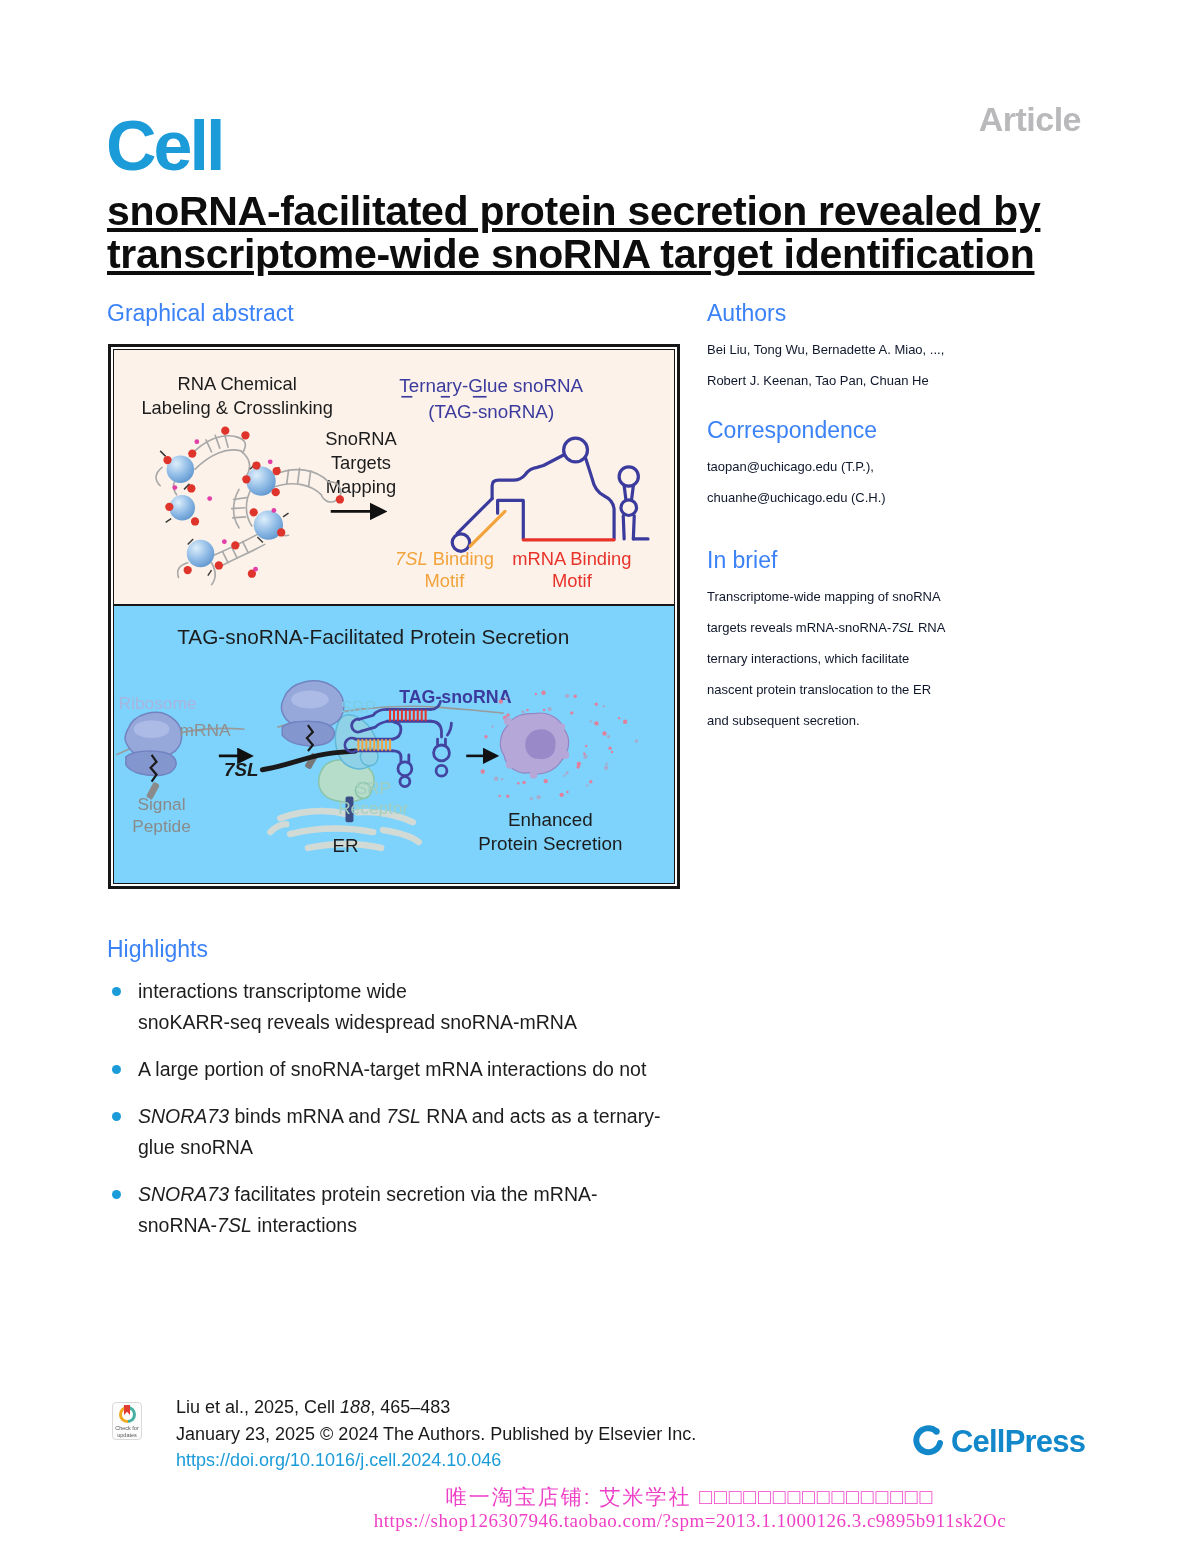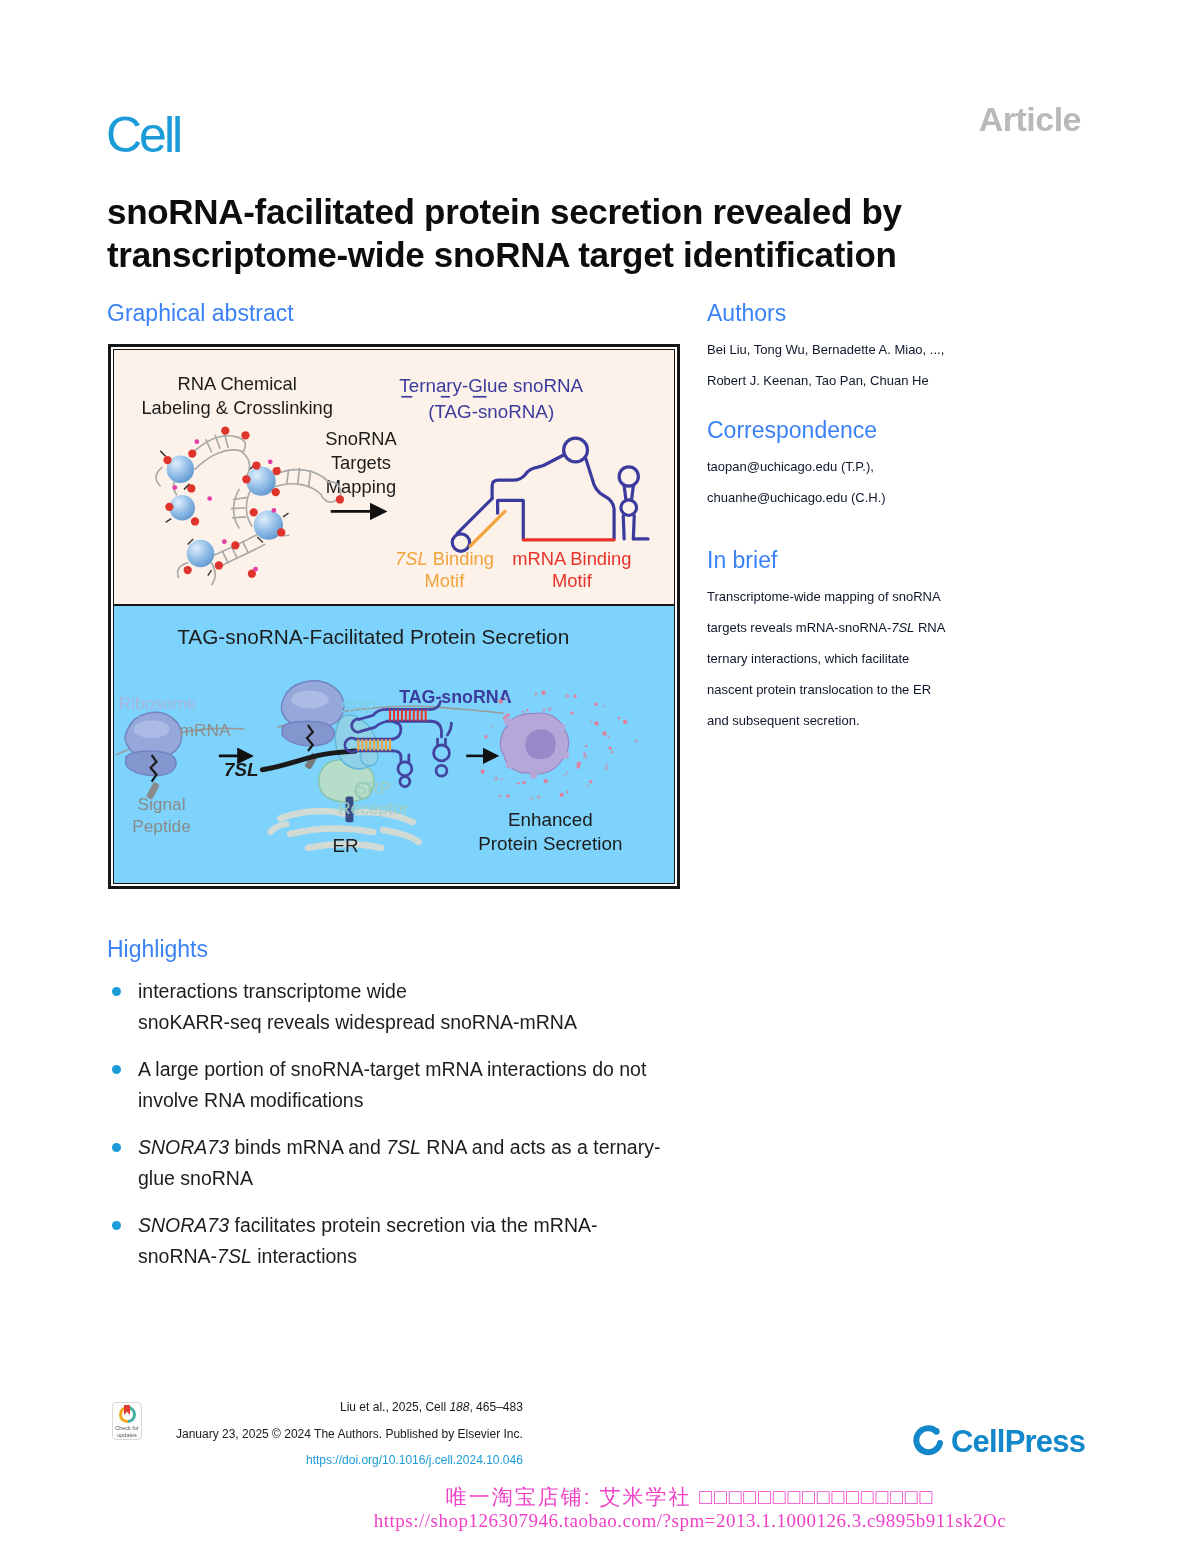--- a/index.html
+++ b/index.html
@@ -1,26 +1,26 @@
 <!DOCTYPE html>
 <html><head>
 <meta charset="utf-8">
 <style>
   * { margin:0; padding:0; box-sizing:border-box; }
   html,body { background:#ffffff; }
   body { font-family:"Liberation Sans", sans-serif; color:#1c1c1c; }
   .page { position:relative; width:1200px; height:1557px; background:#ffffff; overflow:hidden; }
 
-  .journal-logo { position:absolute; left:106px; top:106px; font-size:50px; font-weight:400;
+  .journal-logo { position:absolute; left:106px; top:106px; font-size:70px; font-weight:700;
                   color:#1b9bd8; letter-spacing:-3px; }
   .article-type { position:absolute; right:119px; top:100px; font-size:34px; font-weight:700;
                   color:#b9b9bc; letter-spacing:-0.5px; }
 
-  .article-title { position:absolute; left:107px; top:190px; width:990px; font-size:35px;
-                   font-weight:700; color:#0d0d0d; line-height:43px; letter-spacing:-0.3px; }
+  .article-title { position:absolute; left:107px; top:190px; width:990px; font-size:41px;
+                   font-weight:700; color:#0d0d0d; line-height:43px; letter-spacing:-0.3px;text-decoration:underline; }
 
   .sec-heading { font-size:23px; font-weight:400; color:#3b82f6; }
 
   .ga-heading { position:absolute; left:107px; top:300px; }
 
   .ga-box { position:absolute; left:108px; top:344px; width:572px; border:3px solid #161616;
             padding:2px; background:#fff; }
   .ga-inner { border:1.5px solid #161616; }
   .panel-top { height:254px; background:#fcf2e9; }
   .panel-bottom { height:279px; background:#7dd3fc; border-top:2.5px solid #161616; }
@@ -43,21 +43,21 @@
                background:#fcfcfc; border:1px solid #d9d9d9; border-radius:4px;
                display:flex; flex-direction:column; align-items:center; padding-top:3px; cursor:pointer; }
   .cm-circle { width:17px; height:17px; border-radius:50%;
                background:conic-gradient(#45b0a2 0 50%, #f0a81e 50% 100%); position:relative; }
   .cm-circle::after { content:""; position:absolute; left:3px; top:3px; width:11px; height:11px;
                       border-radius:50%; background:#fdfdfd; }
   .cm-bookmark { position:absolute; left:5.5px; top:-1px; width:6px; height:10px; background:#e03c31;
                  clip-path:polygon(0 0,100% 0,100% 100%,50% 68%,0 100%); z-index:2; }
   .cm-text { font-size:5.5px; line-height:7px; color:#555; text-align:center; margin-top:2px; }
 
-  .citation { position:absolute; left:176px; top:1394px; font-size:12px; line-height:26.5px; color:#1a1a1a;text-align:right; }
+  .citation { position:absolute; left:176px; top:1394px; font-size:18px; line-height:26.5px; color:#1a1a1a; }
   .doi-link { color:#1b9bd8; text-decoration:none; cursor:pointer; }
 
   .cellpress { position:absolute; left:912px; top:1424px; display:flex; align-items:center; }
   .cp-text { font-size:31px; font-weight:700; color:#1287c9; letter-spacing:-0.8px; margin-left:5px; }
 
   .watermark { position:absolute; left:690px; transform:translateX(-50%); text-align:center;
                color:#ee3fc6; white-space:nowrap; }
   .wm1 { top:1483px; font-size:21px; letter-spacing:2px; }
   .wm2 { top:1510px; font-size:19px; font-family:"Liberation Serif", serif; letter-spacing:0.5px; }
 
@@ -421,21 +421,20 @@
           <span class="hl-dot"></span>
           <span class="hl-text">
             <span class="ln"><span>interactions transcriptome wide</span></span>
             <span class="ln"><span>snoKARR-seq reveals widespread snoRNA-mRNA</span></span>
           </span>
         </div>
       <div class="hl-item">
           <span class="hl-dot"></span>
           <span class="hl-text">
             <span class="ln"><span>A large portion of snoRNA-target mRNA interactions do not</span></span>
-            <span class="ln"><span>involve RNA modifications</span></span>
           </span>
         </div>
       <div class="hl-item">
           <span class="hl-dot"></span>
           <span class="hl-text">
             <span class="ln"><span class="it">SNORA73</span><span> binds mRNA and </span><span class="it">7SL</span><span> RNA and acts as a ternary-</span></span>
             <span class="ln"><span>glue snoRNA</span></span>
           </span>
         </div>
       <div class="hl-item">

